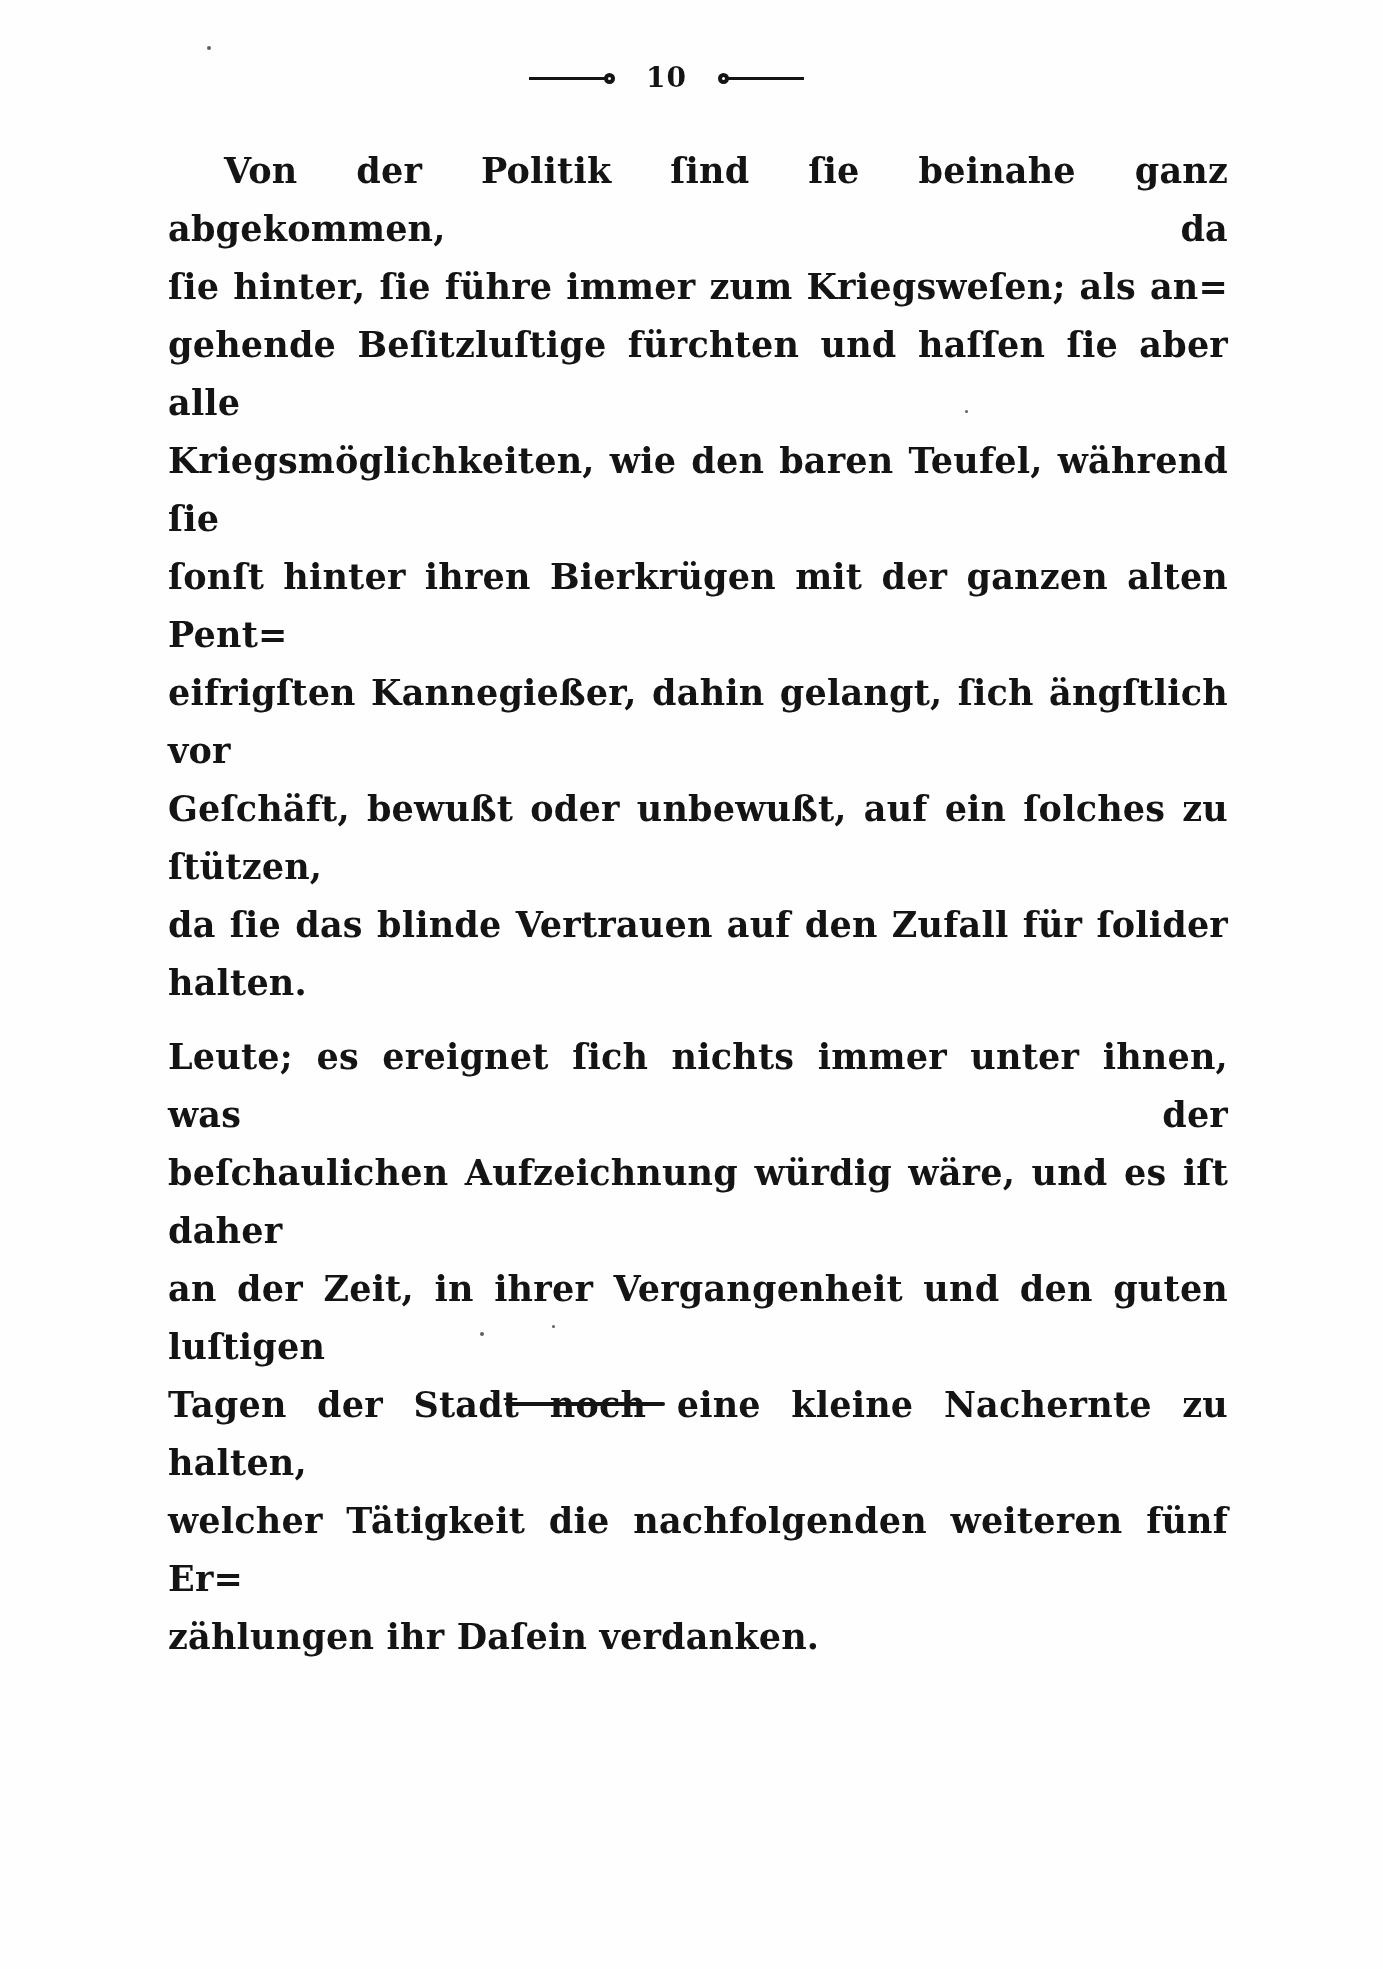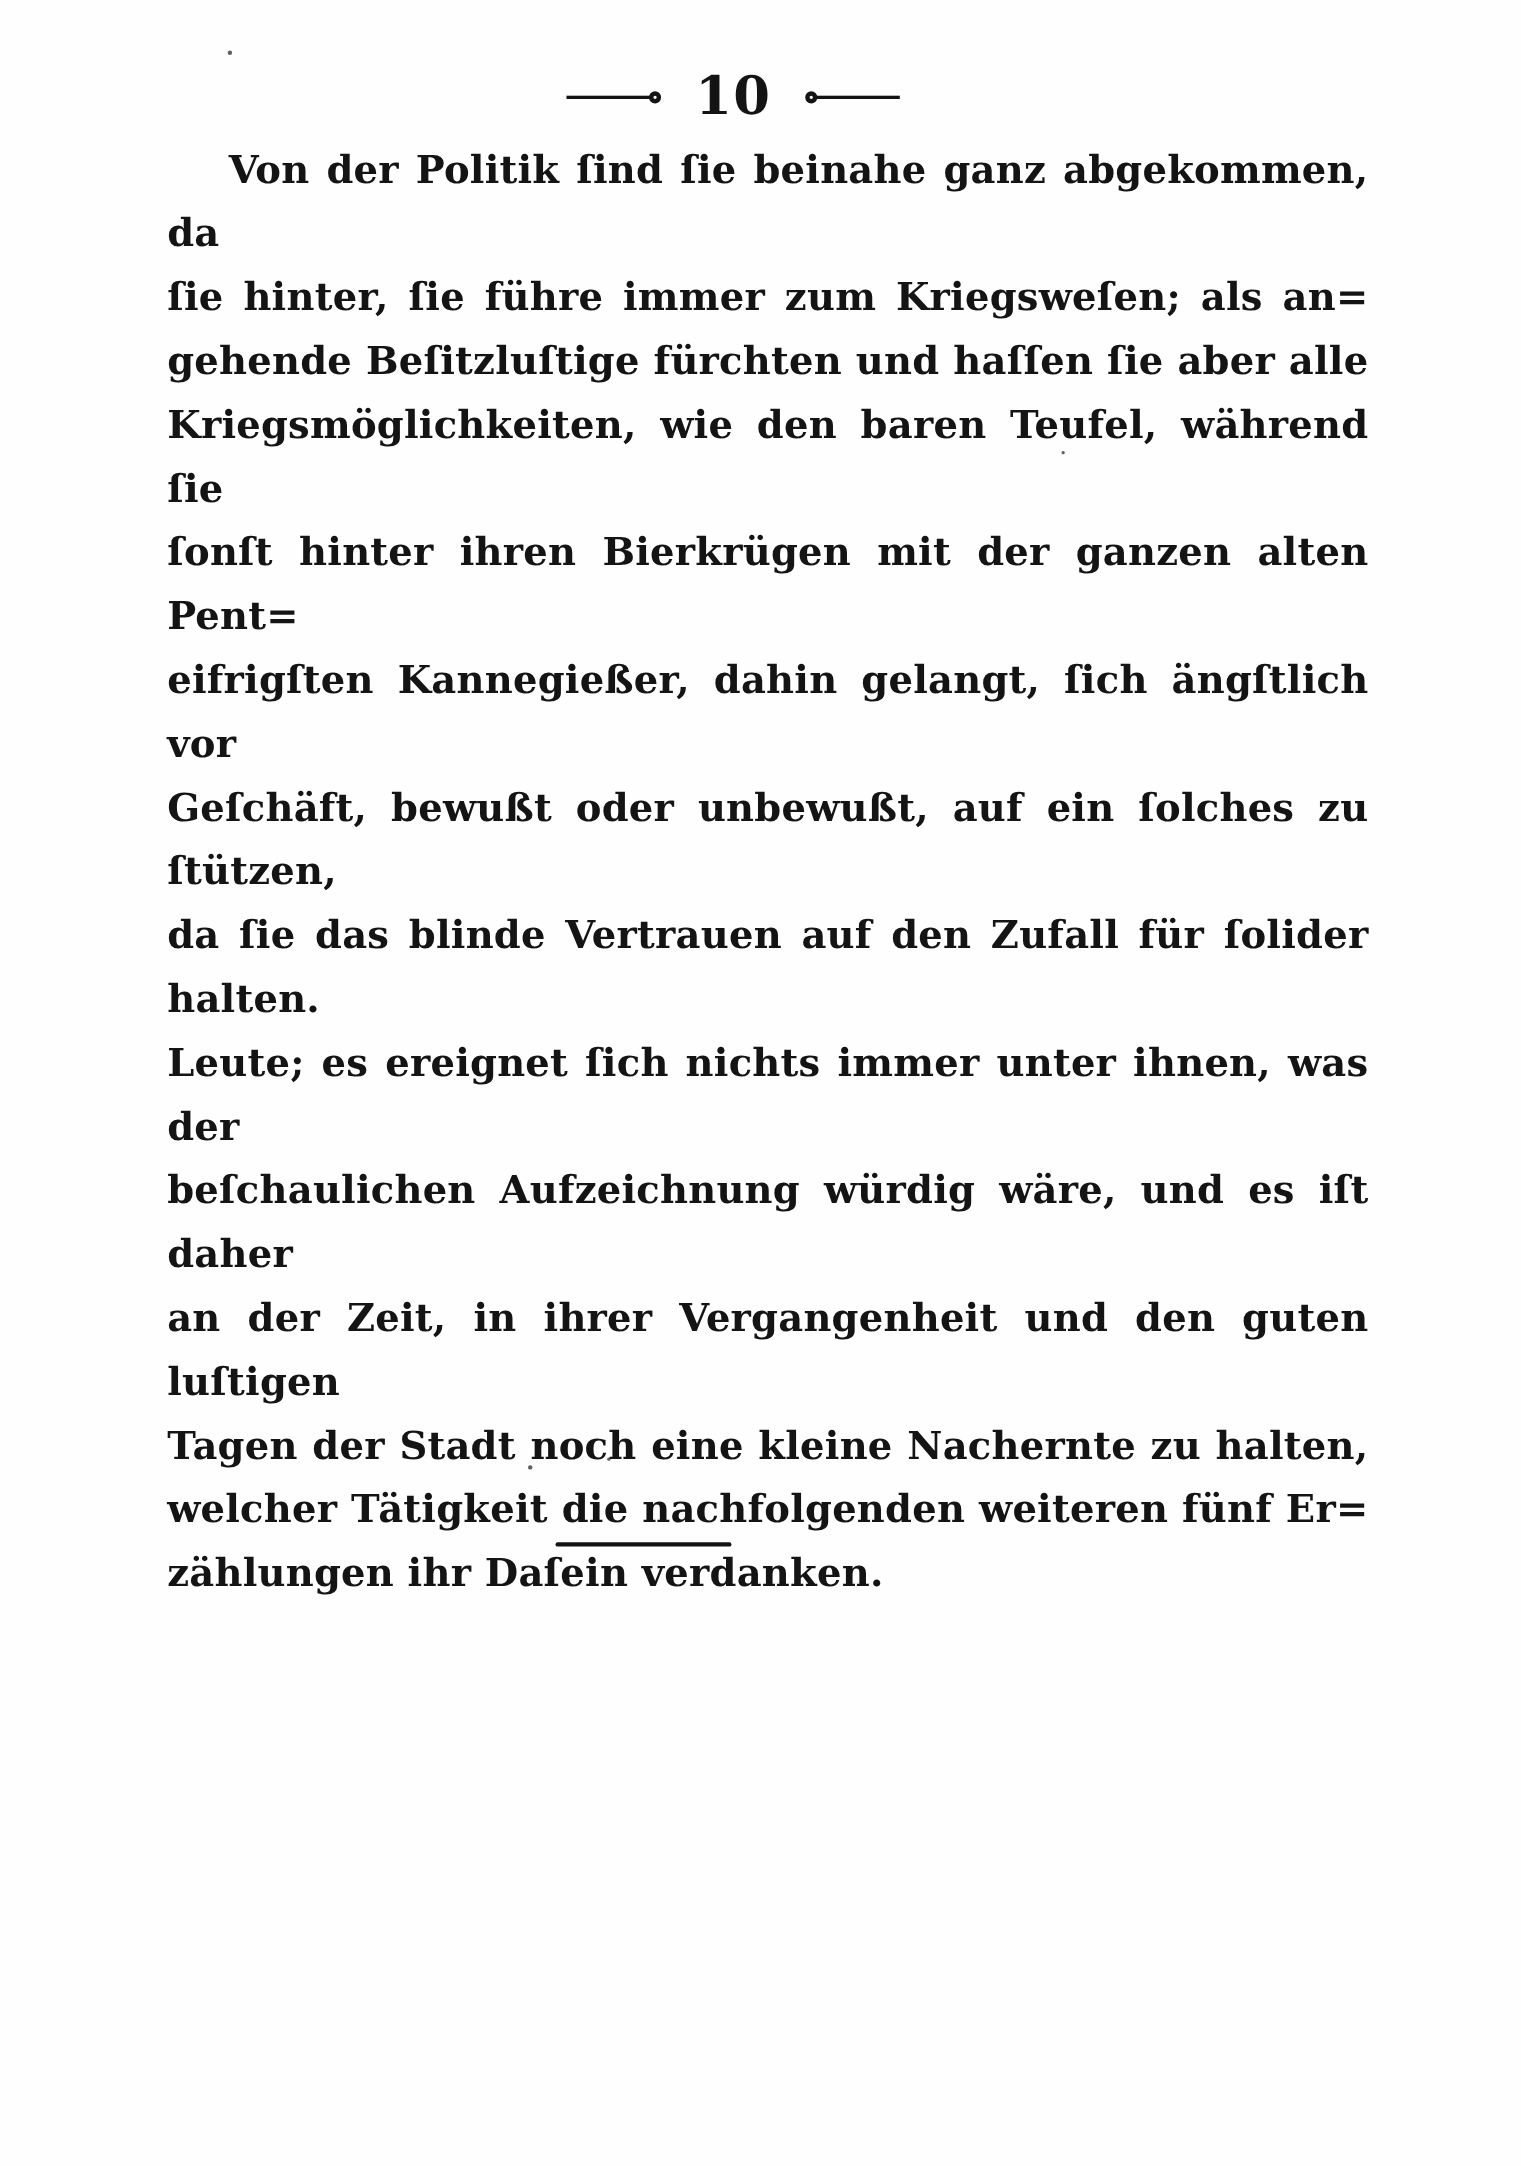--- a/index.html
+++ b/index.html
@@ -21,31 +21,31 @@
     transform:translateX(-25px); 
   }
   .orn{ display:flex; align-items:center; }
   .rule-seg{ display:inline-block; width:76px; height:3px; background:currentColor; }
   .ring{
     display:inline-block; width:11px; height:11px;
     border:4px solid currentColor; border-radius:50%;
     margin:0 -1px;
   }
   .page-number{
-    font-size:48px; font-weight:bold; line-height:1;
+    font-size:28px; font-weight:bold; line-height:1;
     margin:0 32px; letter-spacing:1px;
   }
 
   
   .text-block{
     position:absolute; left:152px; top:126px; width:1092px;
     font-size:35px; font-weight:bold; line-height:58px;
     letter-spacing:0.2px;
   }
-  .paragraph{ margin:0; }
+  .paragraph{ margin:16px; }
   .line{
     text-align:justify;
     text-align-last:justify;
     min-height:58px;
   }
   .line.indent{ text-indent:56px; }
   .line.last{ text-align-last:left; }
 
   
   .closing-rule{

